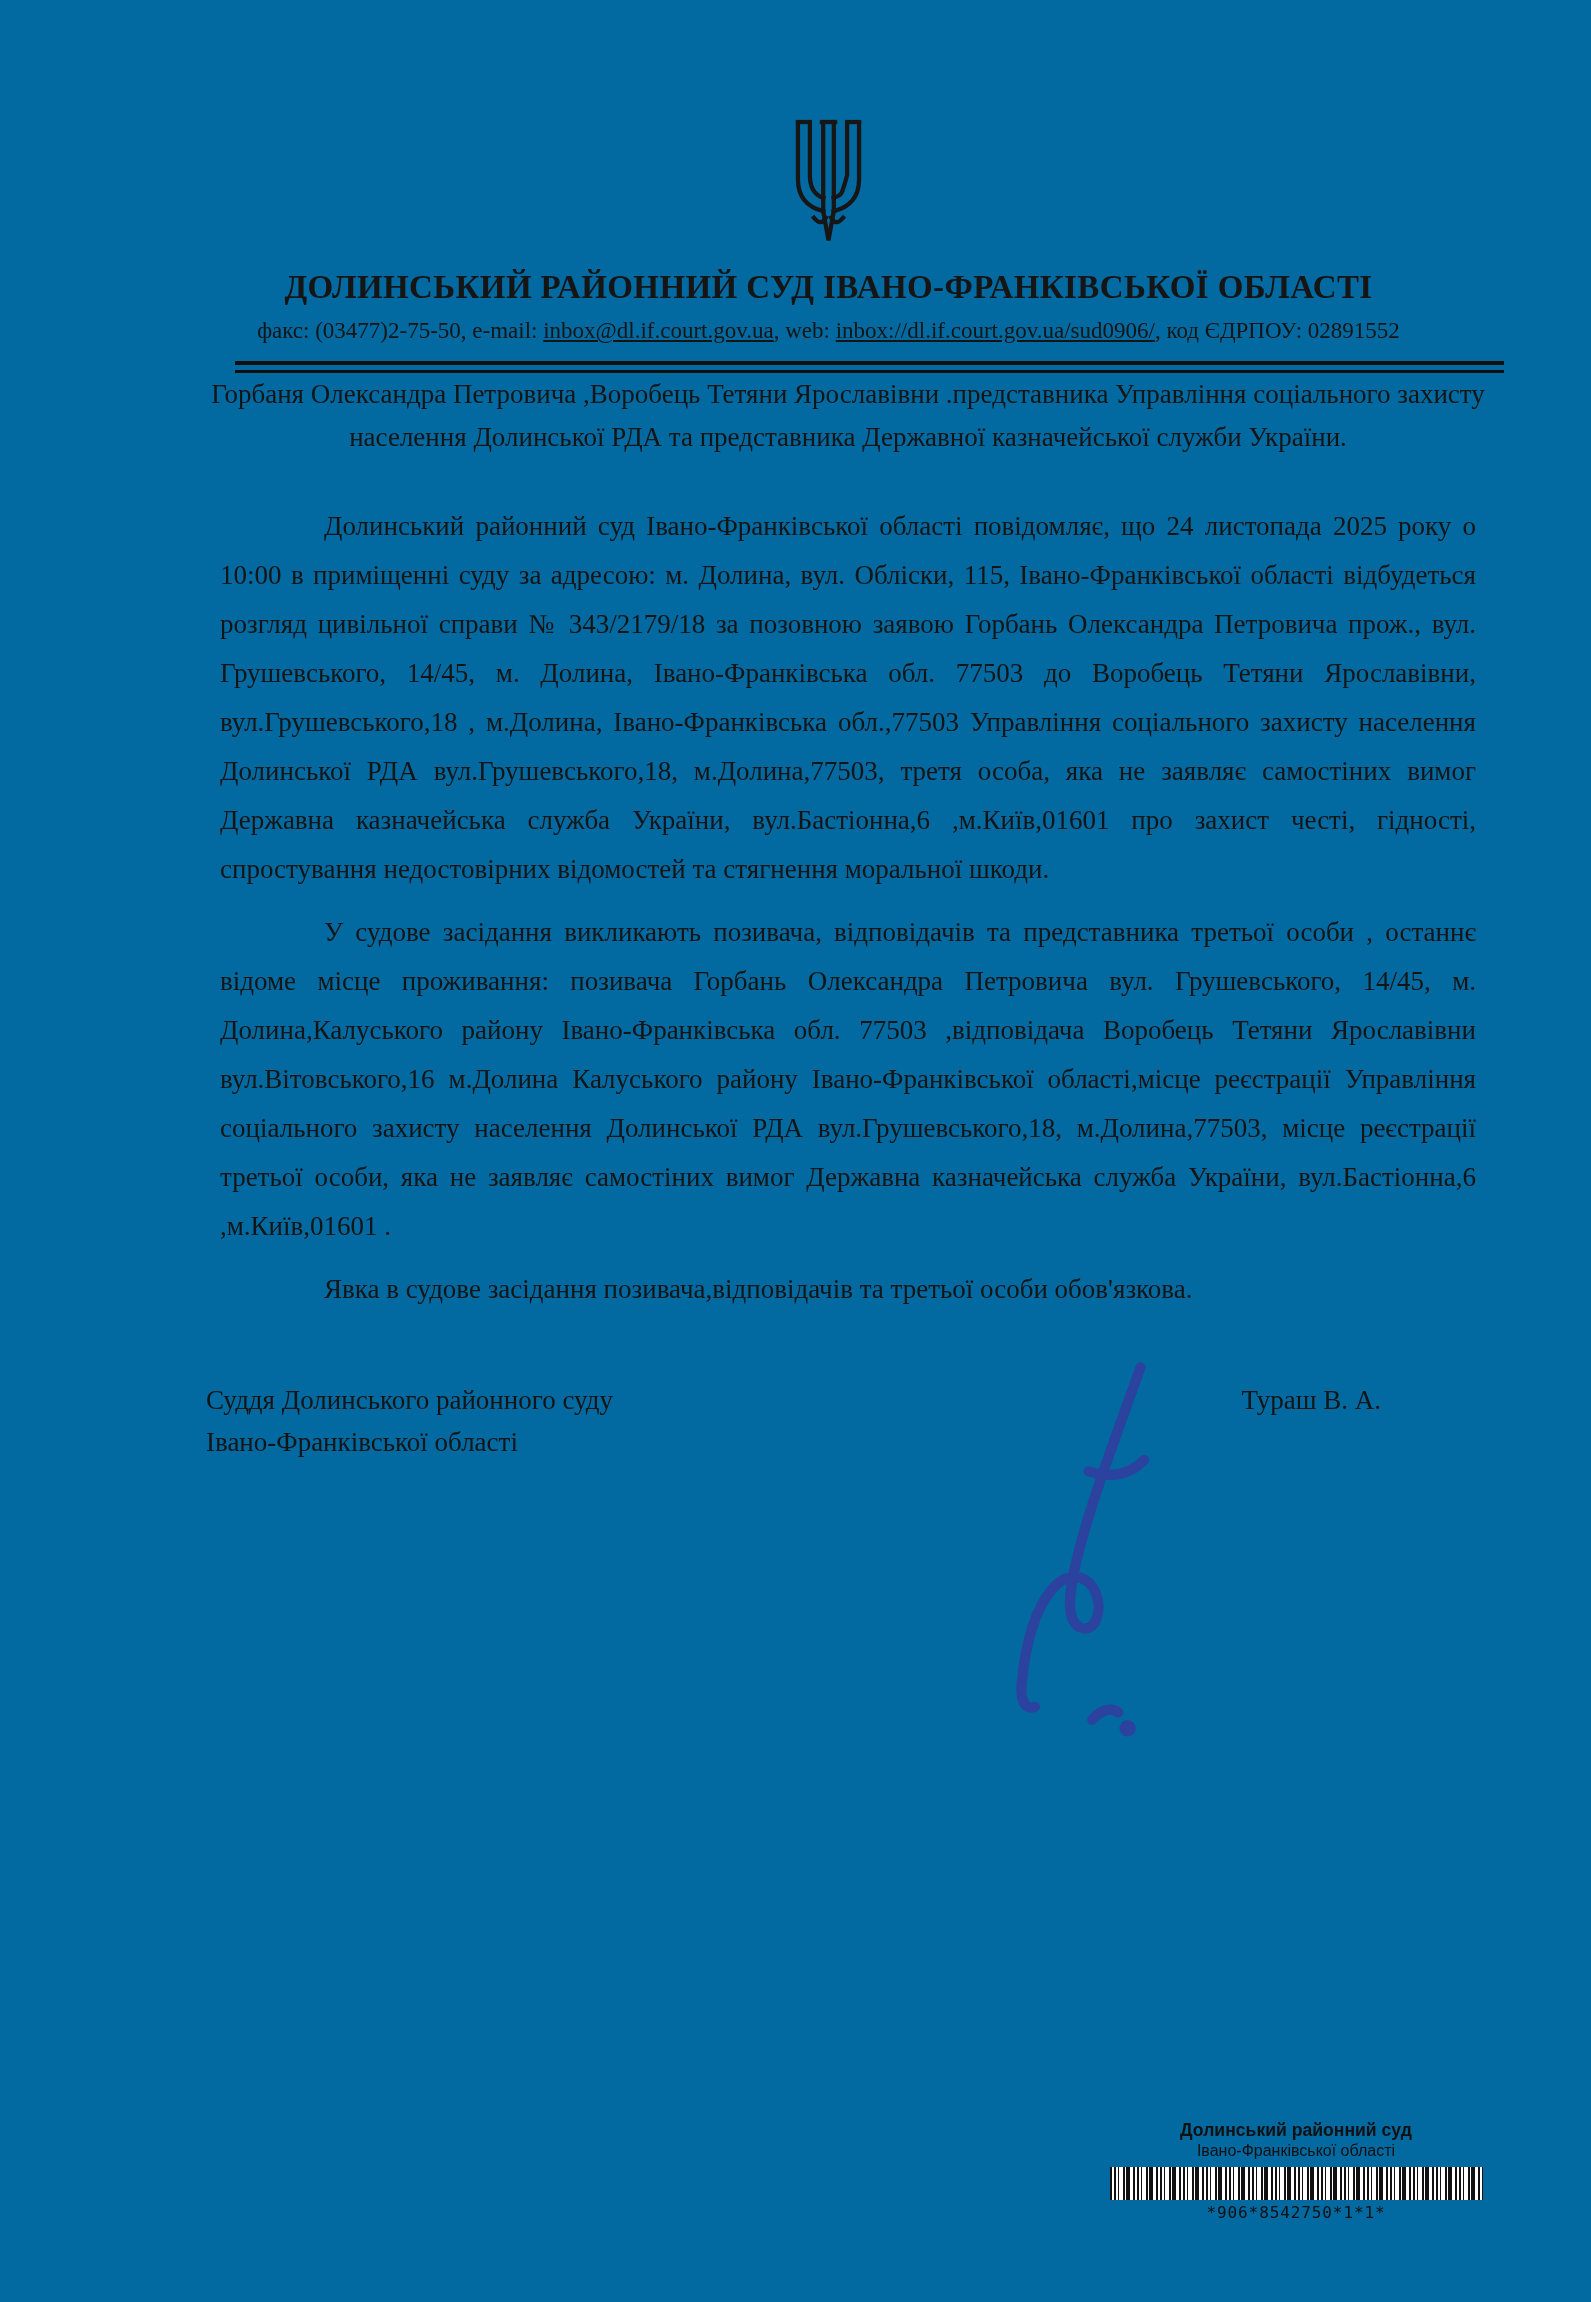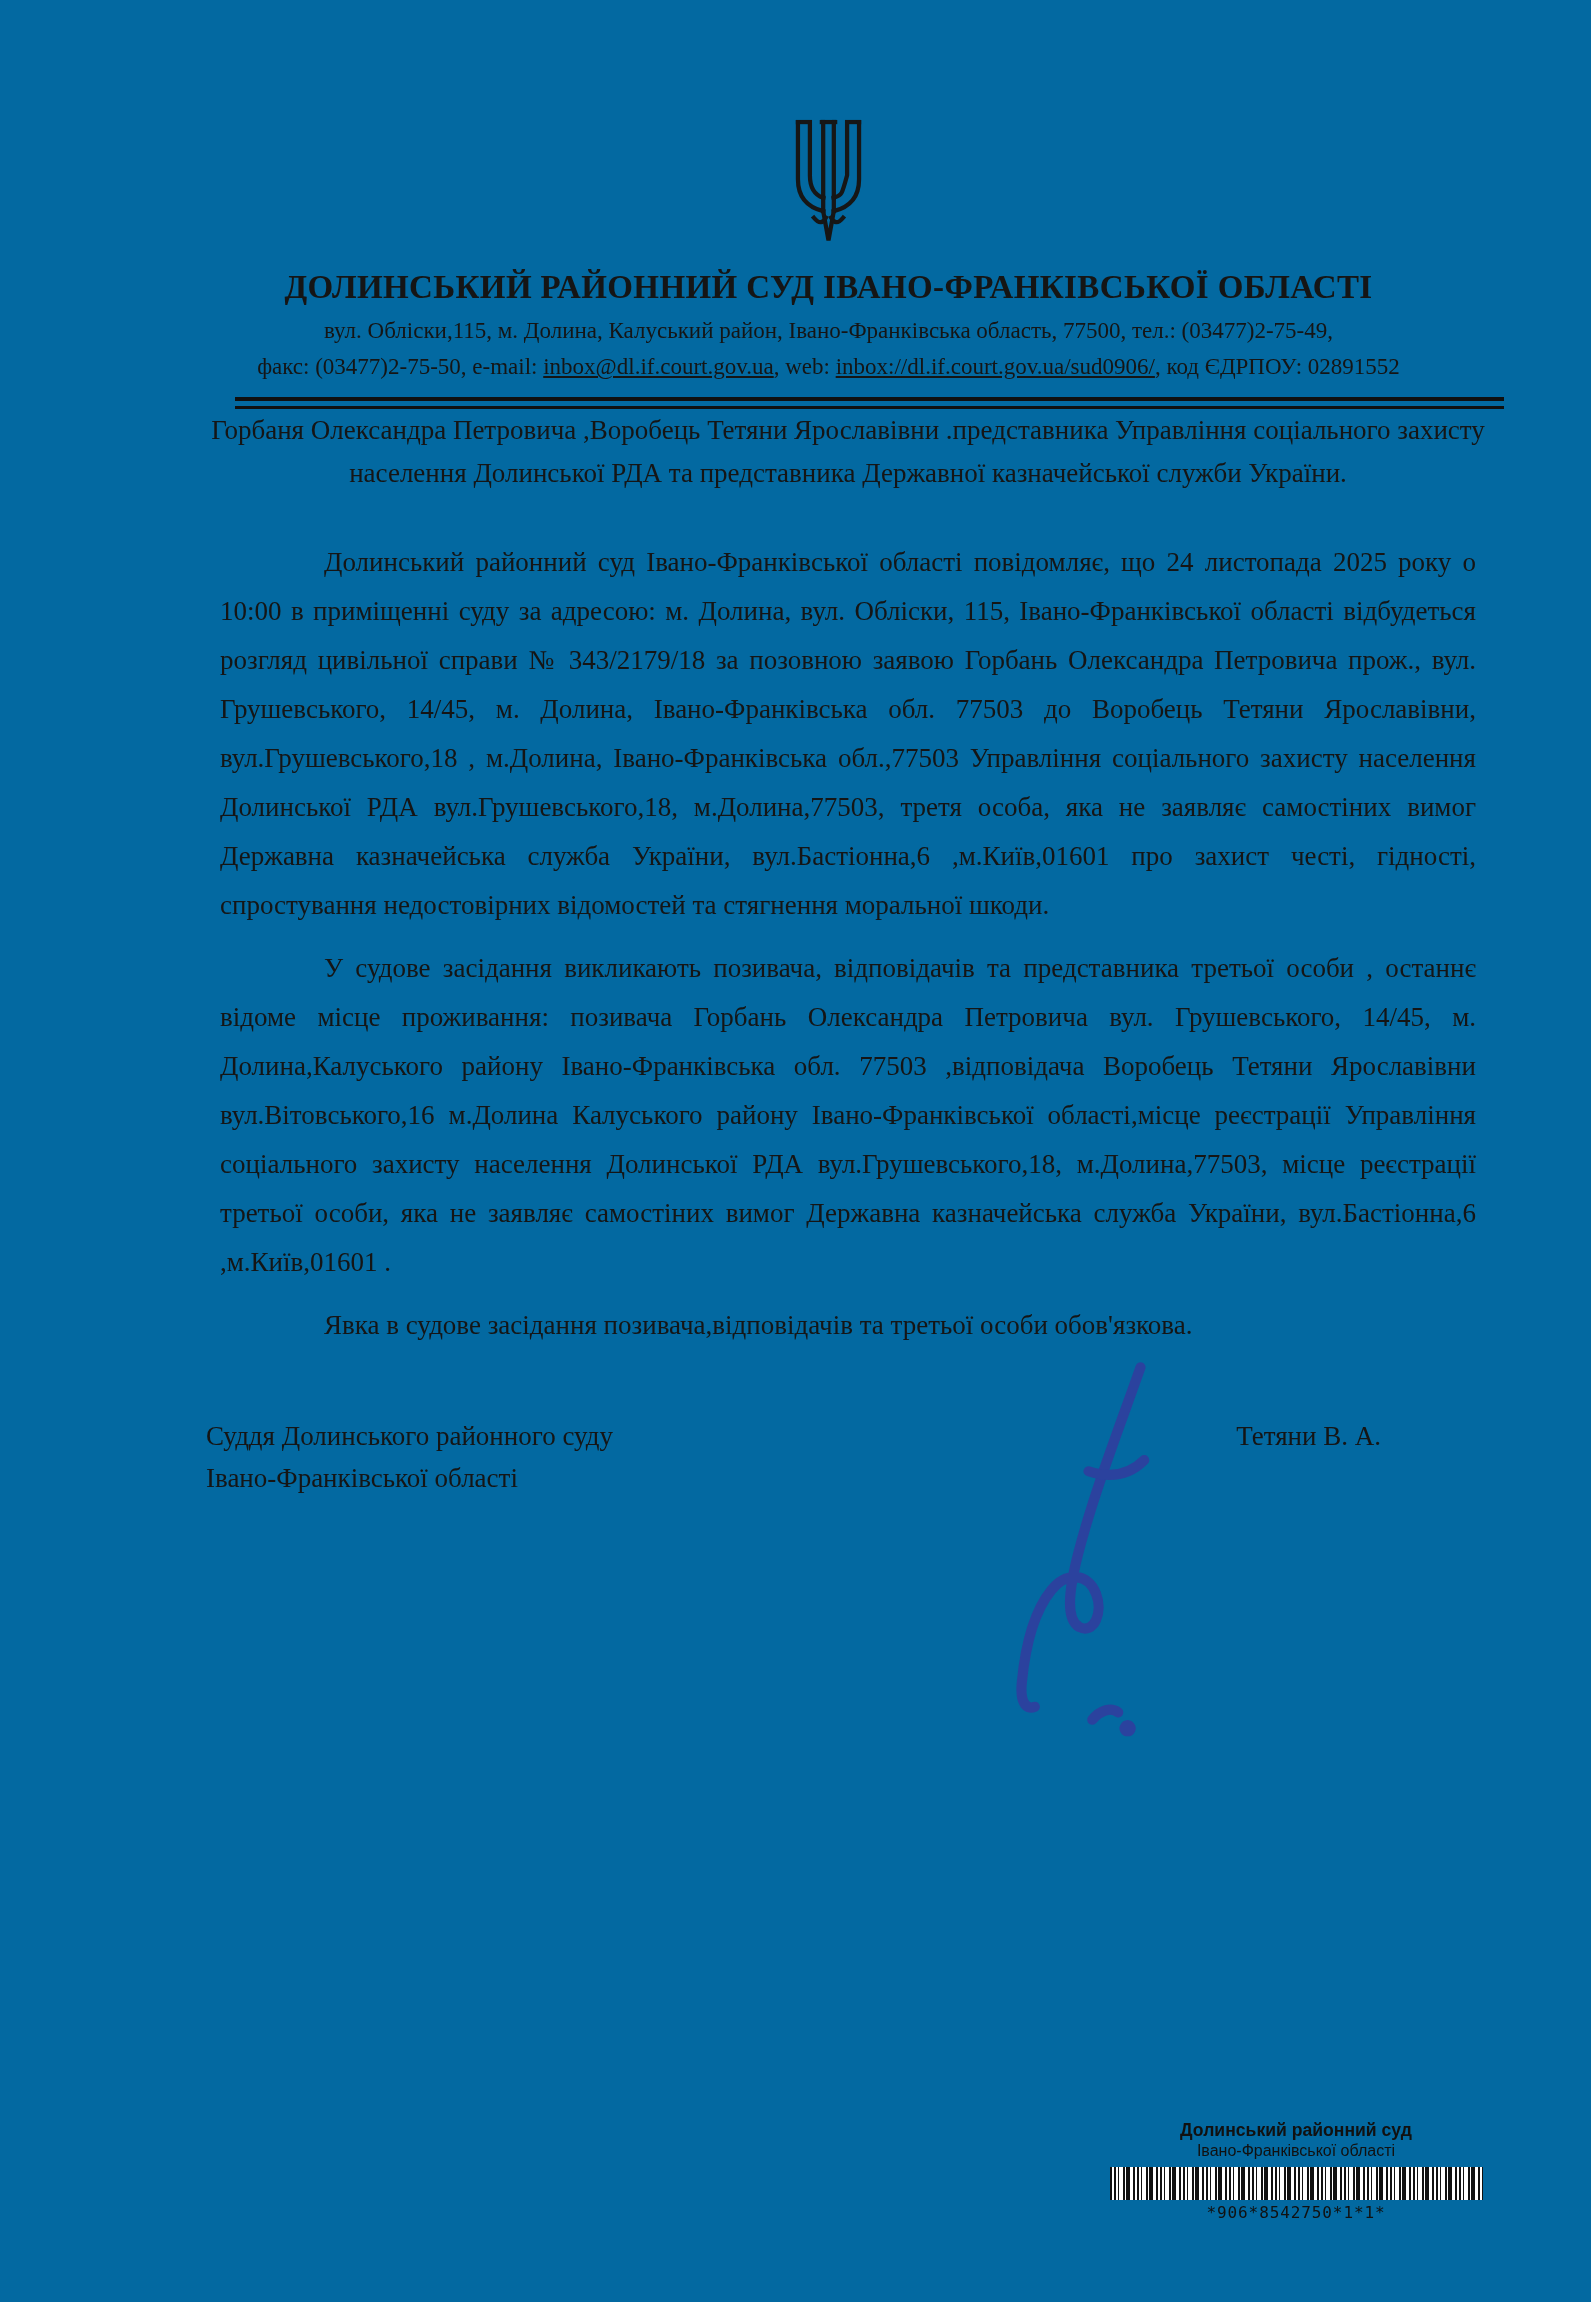--- a/index.html
+++ b/index.html
@@ -96,39 +96,38 @@
           <path d="M39 3 V60"></path>
           <path d="M31 60 V70"></path>
           <path d="M39 60 V70"></path>
           <path d="M31 70 L35 92 L39 70"></path>
           <path d="M24 75 C28 80 31 79 33 75"></path>
           <path d="M46 75 C42 80 39 79 37 75"></path>
         </g>
       </svg>
     </div>
     <h1 class="court-name">ДОЛИНСЬКИЙ РАЙОННИЙ СУД ІВАНО-ФРАНКІВСЬКОЇ ОБЛАСТІ</h1>
-    <div class="addr">вул. Обліски,115, м. Долина, Калуський район, Івано-Франківська область, 77500, тел.: (03477)2-75-49,</div>
     <div class="addr"><span>факс: (03477)2-75-50, e-mail: </span><span class="u">inbox@dl.if.court.gov.ua</span><span>, web: </span><span class="u">inbox://dl.if.court.gov.ua/sud0906/</span><span>, код ЄДРПОУ: 02891552</span></div>
     <div class="rule">
         <div class="rule2"></div>
       </div>
   </header>
 
   <main class="content">
     <p class="addressees">Горбаня Олександра Петровича ,Воробець Тетяни Ярославівни .представника Управління соціального захисту населення Долинської РДА та представника Державної казначейської служби України.</p>
     <p class="body-p">Долинський районний суд Івано-Франківської області повідомляє, що 24 листопада 2025 року о 10:00 в приміщенні суду за адресою: м. Долина, вул. Обліски, 115, Івано-Франківської області відбудеться розгляд цивільної справи № 343/2179/18 за позовною заявою Горбань Олександра Петровича прож., вул. Грушевського, 14/45, м. Долина, Івано-Франківська обл. 77503 до Воробець Тетяни Ярославівни, вул.Грушевського,18 , м.Долина, Івано-Франківська обл.,77503 Управління соціального захисту населення Долинської РДА вул.Грушевського,18, м.Долина,77503, третя особа, яка не заявляє самостіних вимог Державна казначейська служба України, вул.Бастіонна,6 ,м.Київ,01601 про захист честі, гідності, спростування недостовірних відомостей та стягнення моральної шкоди.</p>
     <p class="body-p">У судове засідання викликають позивача, відповідачів та представника третьої особи , останнє відоме місце проживання: позивача Горбань Олександра Петровича вул. Грушевського, 14/45, м. Долина,Калуського району Івано-Франківська обл. 77503 ,відповідача Воробець Тетяни Ярославівни вул.Вітовського,16 м.Долина Калуського району Івано-Франківської області,місце реєстрації Управління соціального захисту населення Долинської РДА вул.Грушевського,18, м.Долина,77503, місце реєстрації третьої особи, яка не заявляє самостіних вимог Державна казначейська служба України, вул.Бастіонна,6 ,м.Київ,01601 .</p>
     <p class="body-p">Явка в судове засідання позивача,відповідачів та третьої особи обов'язкова.</p>
 
     <div class="sign-row">
       <div class="judge-title">
         <div>Суддя Долинського районного суду</div>
         <div>Івано-Франківської області</div>
       </div>
-      <div class="judge-name">Тетяни В. А.</div>
+      <div class="judge-name">Тураш В. А.</div>
     </div>
   </main>
 
   <div class="signature-ink">
     <svg viewBox="0 0 110 210" aria-hidden="true">
       <g fill="none" stroke="#2f3f9e" stroke-width="5.5" stroke-linecap="round" stroke-linejoin="round" opacity="0.92">
         <path d="M86 6 C74 40 60 76 52 108 C47 128 46 142 53 146 C61 150 66 138 62 128 C58 117 46 116 38 126 C29 137 24 155 22 176 C21 186 24 191 29 189"></path>
         <path d="M58 62 C70 66 80 64 88 56"></path>
         <path d="M60 196 C64 191 70 189 74 192"></path>
         <path d="M79 199 a1.6 1.6 0 1 0 .1 0"></path>

